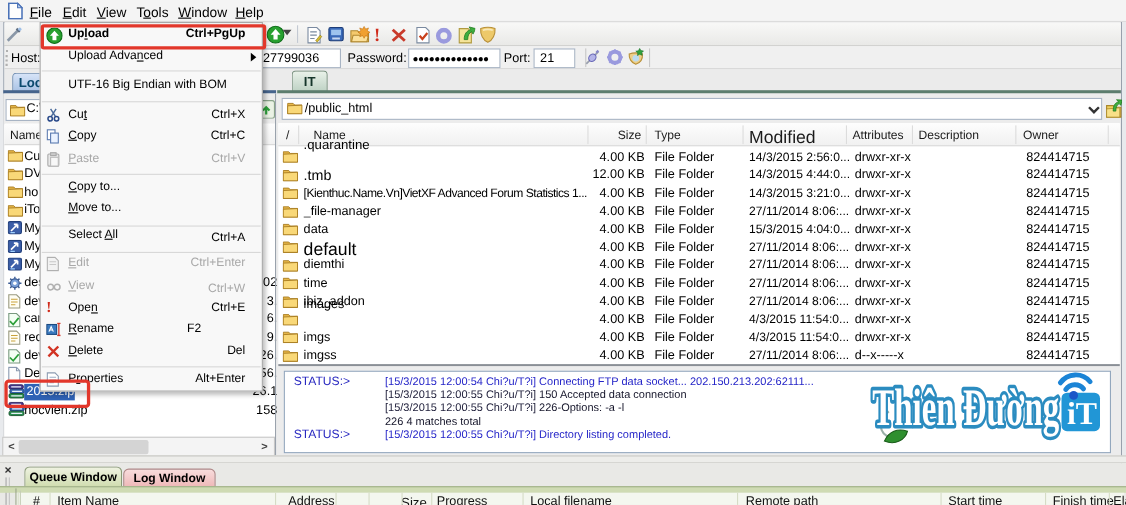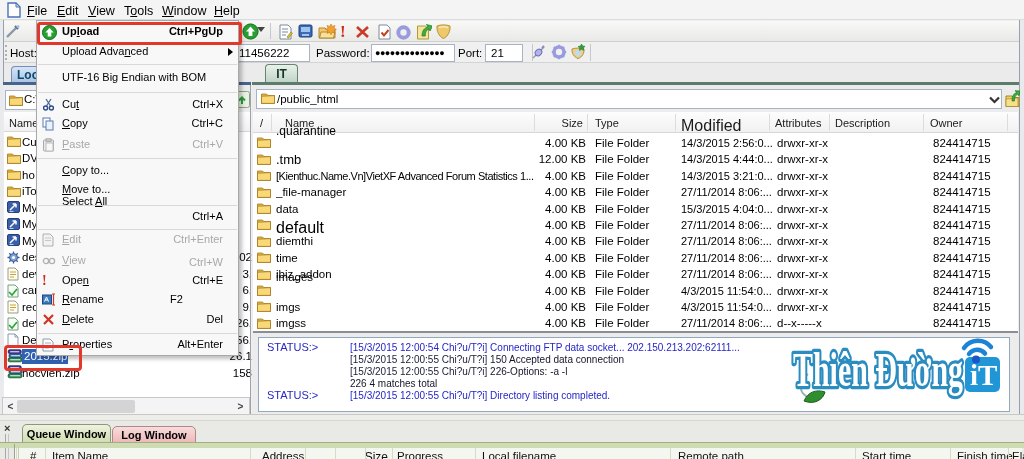--- a/index.html
+++ b/index.html
@@ -64,21 +64,21 @@
 <path d="M6 13 c0 -5 2 -8 6 -9 l-1.5 -2.5 l6 1.5 l-2.5 5 l-1.2 -2.2 c-2.6 1.2 -3.6 3.6 -3.6 7.2 z" fill="#3fae3f" stroke="#1d7a1d" stroke-width="0.7"></path>
   </svg>
 <svg class="abs" style="left:435px;top:23px" width="17" height="17" viewBox="0 0 17 17">
 <path d="M2 3 C6 1.5 11 1.5 15 3 C15.5 8 13 13.5 8.5 15.5 C4 13.5 1.5 8 2 3 Z" fill="#edc96a" stroke="#b89038"></path>
 <path d="M4 4.5 C7 3.5 10 3.5 13 4.5" stroke="#f8e8b8" stroke-width="1.6" fill="none"></path>
   </svg>
 <div class="abs" style="left:4px;top:42px;width:1015px;height:21px;background:#f0f0f0;border-bottom:1px solid #d4d4d4"></div>
 <div class="abs" style="left:5px;top:45px;width:2px;height:15px;border-left:2px dotted #b0b0b0"></div>
 <div class="abs" style="left:10px;top:47px;font-size:11.5px">Host:</div>
 <div class="abs" style="left:38px;top:44px;width:272px;height:18px;background:#fff;border:1px solid #a8b4c4"></div>
-<div class="abs" style="left:239px;top:47px;font-size:11.5px">11456222</div>
+<div class="abs" style="left:239px;top:47px;font-size:11.5px">27799036</div>
 <div class="abs" style="left:316px;top:47px;font-size:11.5px">Password:</div>
 <div class="abs" style="left:371px;top:44px;width:84px;height:18px;background:#fff;border:1px solid #a8b4c4;font-size:9px;letter-spacing:-0.5px;line-height:16px;padding-left:3px;overflow:hidden">●●●●●●●●●●●●●●</div>
 <div class="abs" style="left:458px;top:47px;font-size:11.5px">Port:</div>
 <div class="abs" style="left:485px;top:44px;width:38px;height:18px;background:#fff;border:1px solid #a8b4c4;font-size:11.5px;line-height:16px;padding-left:5px">21</div>
 <div class="abs" style="left:532px;top:44px;width:1px;height:17px;background:#c8c8c8"></div>
 <svg class="abs" style="left:531px;top:44px" width="16" height="16" viewBox="0 0 16 16">
 <path d="M2 14 L13 3" stroke="#9aa0ae" stroke-width="1.6"></path>
 <ellipse cx="7.5" cy="8.5" rx="3.6" ry="3" fill="#b4b4e8" stroke="#6a6ab8" transform="rotate(-45 7.5 8.5)"></ellipse>
 <path d="M11 4 l2 -2" stroke="#8888c8" stroke-width="2"></path>
   </svg>
@@ -450,21 +450,21 @@
       <rect x="1.5" y="2" width="10" height="11" rx="1" fill="#e8e8e8" stroke="#aaa"></rect>
       <rect x="4" y="0.8" width="5" height="2.6" fill="#ccc" stroke="#aaa"></rect>
       <rect x="4" y="5" width="7" height="8" fill="#f8f8f8" stroke="#bbb"></rect>
     </svg></div>
 <div class="abs" style="left:62px;top:137.6px;font:normal 11px 'Liberation Sans';color:#a8a8a8;z-index:11"><u>P</u>aste</div>
 <div class="abs" style="left:130px;top:137.6px;width:93px;text-align:right;font:normal 11px 'Liberation Sans';color:#a8a8a8;z-index:11">Ctrl+V</div>
 <div class="abs" style="left:38px;top:158.0px;width:199px;height:1px;background:#d8d8d8;z-index:11"></div>
 <div class="abs" style="left:62px;top:164.0px;font:normal 11px 'Liberation Sans';color:#000;z-index:11"><u>C</u>opy to...</div>
 <div class="abs" style="left:62px;top:183.4px;font:normal 11px 'Liberation Sans';color:#000;z-index:11"><u>M</u>ove to...</div>
 <div class="abs" style="left:38px;top:205.0px;width:199px;height:1px;background:#d8d8d8;z-index:11"></div>
-<div class="abs" style="left:62px;top:195px;font:normal 11px 'Liberation Sans';color:#000;z-index:11">Select <u>A</u>ll</div>
+<div class="abs" style="left:62px;top:207px;font:normal 11px 'Liberation Sans';color:#000;z-index:11">Select <u>A</u>ll</div>
 <div class="abs" style="left:130px;top:209.8px;width:93px;text-align:right;font:normal 11px 'Liberation Sans';color:#000;z-index:11">Ctrl+A</div>
 <div class="abs" style="left:38px;top:228.5px;width:199px;height:1px;background:#d8d8d8;z-index:11"></div>
 <div class="abs" style="left:42px;top:233.0px;z-index:11"><svg width="13" height="14" viewBox="0 0 13 14">
       <path d="M1 1 h7 l3 3 v9 h-10 z" fill="#f2f2f2" stroke="#b0b0b0"></path>
       <path d="M3 5 h6 M3 7.5 h6" stroke="#c8c8c8"></path>
     </svg></div>
 <div class="abs" style="left:62px;top:233.0px;font:normal 11px 'Liberation Sans';color:#a8a8a8;z-index:11"><u>E</u>dit</div>
 <div class="abs" style="left:130px;top:233.0px;width:93px;text-align:right;font:normal 11px 'Liberation Sans';color:#a8a8a8;z-index:11">Ctrl+Enter</div>
 <div class="abs" style="left:42px;top:254.0px;z-index:11"><svg width="14" height="13" viewBox="0 0 14 13">
       <circle cx="4" cy="7" r="2.6" fill="none" stroke="#b0b0b0" stroke-width="1.3"></circle>

